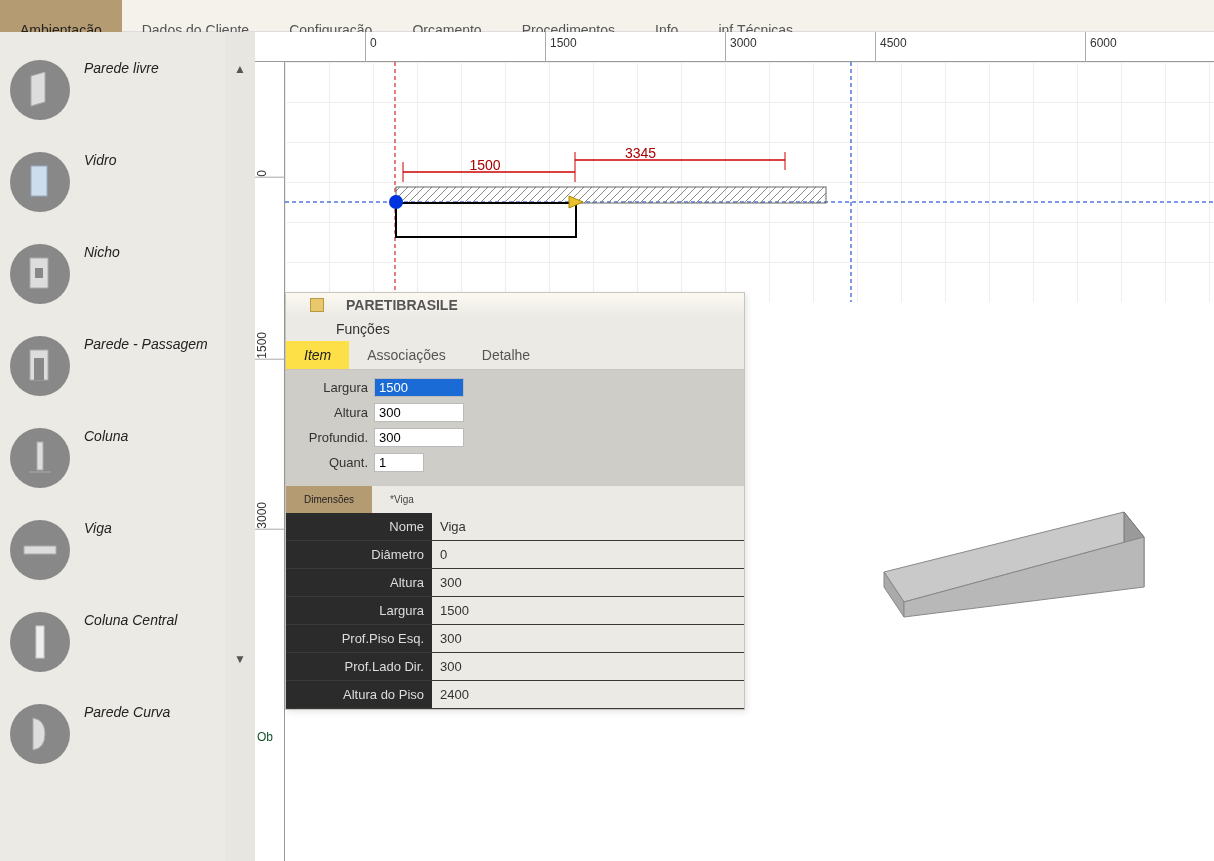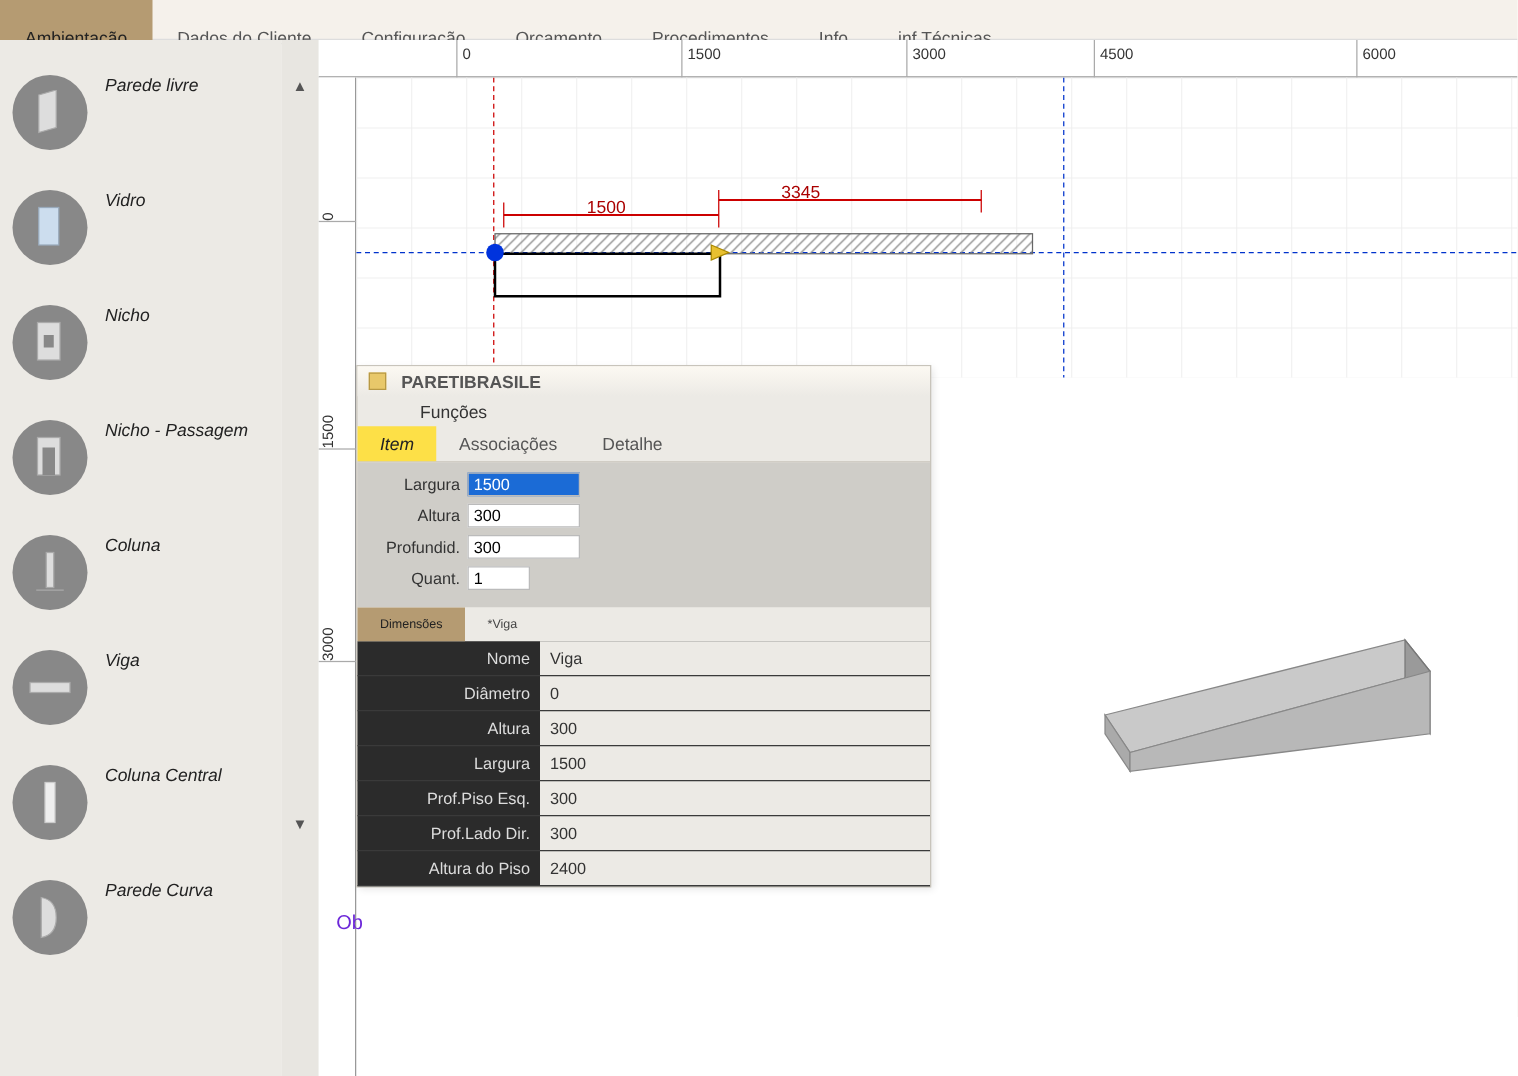--- a/index.html
+++ b/index.html
@@ -144,42 +144,42 @@
     top: 30px;
     left: 60px;
     right: 0;
     height: 240px;
     pointer-events: none;
   }
   .obs-bottom {
     position: absolute;
     left: 30px;
     top: 690px;
-    padding: 8px 14px;
-    color: #6d28d9;
-    font-size: 16px;
+    padding: 8px 2px;
+    color: #14532d;
+    font-size: 12px;
   }
   
   .panel {
     position: absolute;
     left: 60px;
     top: 260px;
     width: 460px;
     background: #eceae5;
     border: 1px solid #c8c4bb;
     box-shadow: 2px 2px 6px rgba(0,0,0,0.1);
   }
   .panel-title {
     background: linear-gradient(#fcf9f2, #eceae5);
-    padding: 4px 9px;
+    padding: 4px 24px;
     font-weight: bold;
     color: #555;
     display: flex;
     align-items: center;
-    gap: 12px;
+    gap: 22px;
   }
   .panel-title .cube {
     width: 14px;
     height: 14px;
     background: #e8c86a;
     border: 1px solid #b89944;
   }
   .panel-menu {
     padding: 4px 10px;
     color: #333;
@@ -316,21 +316,21 @@
       </div>
       <span class="tool-label">Nicho</span>
     </div>
     <div class="tool-item">
       <div class="tool-icon">
         <svg width="30" height="36" viewBox="0 0 30 36">
             <rect x="5" y="2" width="18" height="30" fill="#ddd" stroke="#aaa"></rect>
             <rect x="9" y="10" width="10" height="22" fill="#888"></rect>
           </svg>
       </div>
-      <span class="tool-label">Nicho - Passagem</span>
+      <span class="tool-label">Parede - Passagem</span>
     </div>
     <div class="tool-item">
       <div class="tool-icon">
         <svg width="30" height="36" viewBox="0 0 30 36">
             <rect x="12" y="2" width="6" height="28" fill="#ddd" stroke="#aaa"></rect>
             <line x1="4" y1="32" x2="26" y2="32" stroke="#aaa"></line>
           </svg>
       </div>
       <span class="tool-label">Coluna</span>
     </div>

